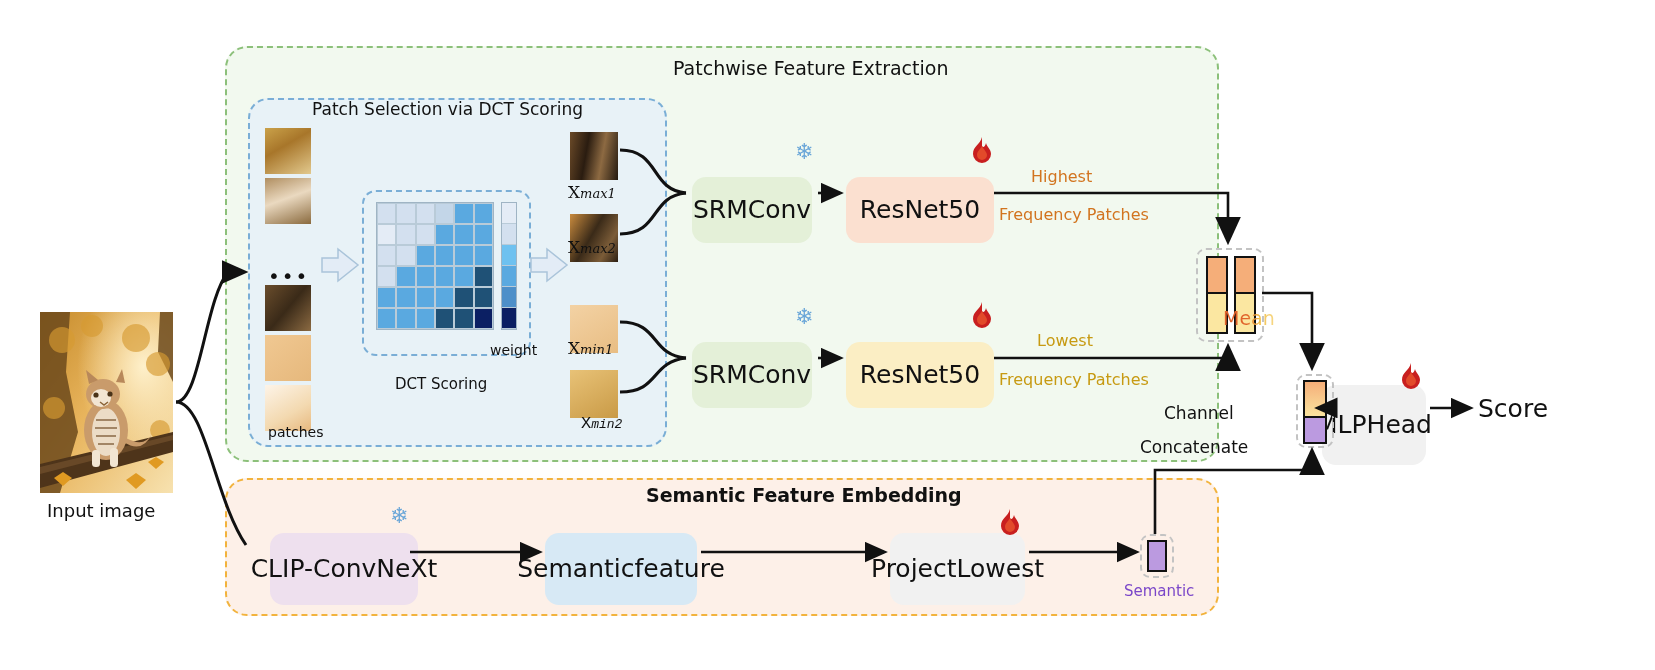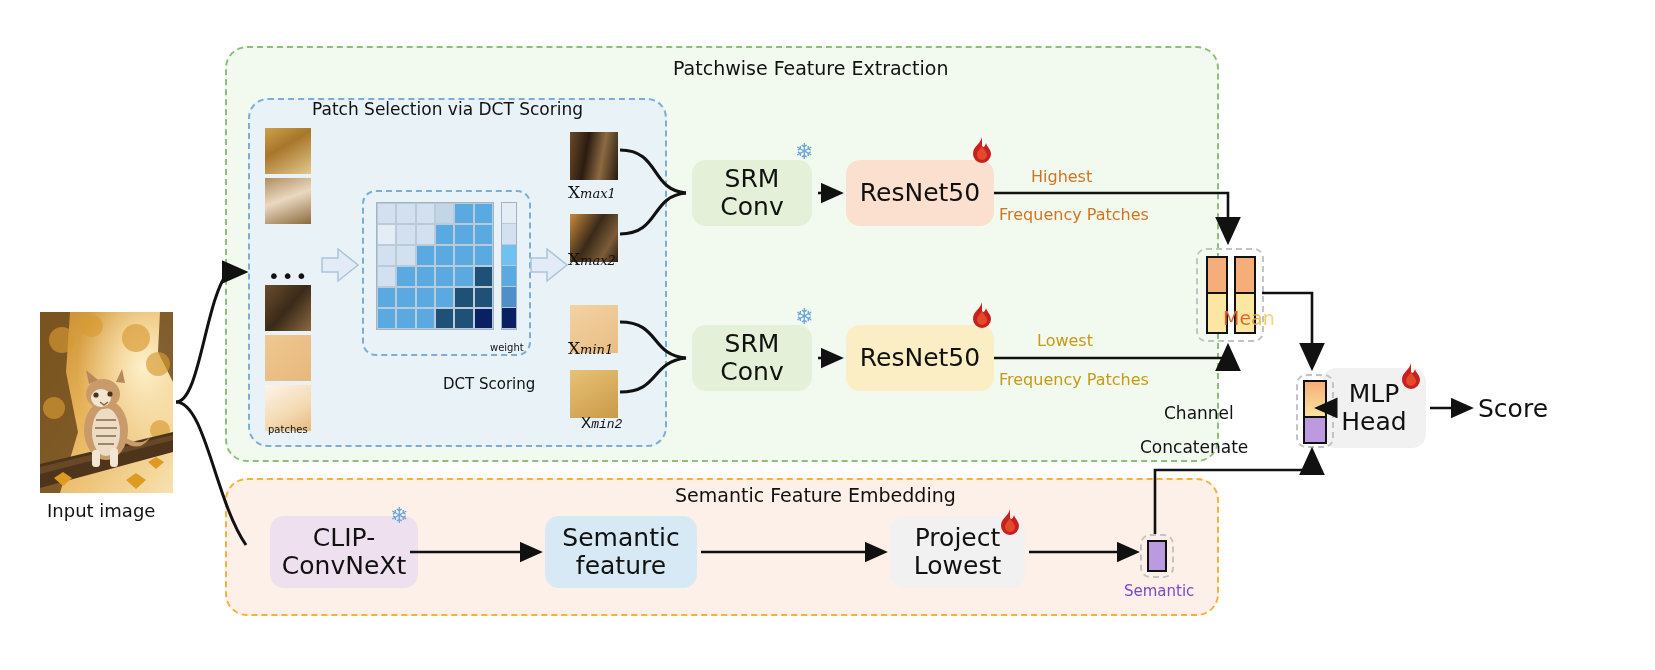--- a/index.html
+++ b/index.html
@@ -11,23 +11,23 @@
   #patchwise-region{left:225px;top:46px;width:990px;height:412px;
       background:#f2f9ef;border:2px dashed #8cc07a;}
   #semantic-region{left:225px;top:478px;width:990px;height:134px;
       background:#fdf0e8;border:2px dashed #f2b33d;}
   #dct-region{left:248px;top:98px;width:415px;height:345px;
       background:#e8f2f7;border:2px dashed #7aaed6;border-radius:20px;}
   #dct-inner{left:362px;top:190px;width:165px;height:162px;
       background:transparent;border:2px dashed #7aaed6;border-radius:14px;}
   .region-title{position:absolute;font-size:19px;color:#111;white-space:nowrap;}
   
-  .box{position:absolute;border-radius:14px;display:flex;flex-direction:column;
+  .box{position:absolute;border-radius:14px;display:flex;
        align-items:center;justify-content:center;font-size:25px;color:#111;
-       line-height:1.12;text-align:center;}
+       line-height:1.12;text-align:center;margin-top:17px;}
   .box.srm{background:#e4f0d8;}
   .box.res-hi{background:#fbe0d0;}
   .box.res-lo{background:#fbeec4;}
   .box.clip{background:#eee0ee;}
   .box.semfeat{background:#d7e9f5;}
   .box.proj{background:#f1f1f1;}
   .box.mlp{background:#f1f1f1;}
   
   .patch{position:absolute;width:46px;height:46px;background-size:cover;}
   .patch.lg{width:48px;height:48px;}
@@ -35,21 +35,21 @@
           font-size:17px;color:#111;white-space:nowrap;}
   .plabel i{font-size:13px;font-style:italic;}
   
   #dct-grid{position:absolute;left:376px;top:202px;width:118px;height:128px;
       display:grid;grid-template-columns:repeat(6,1fr);grid-template-rows:repeat(6,1fr);
       border:1px solid #9fb4c4;box-sizing:border-box;}
   #dct-grid div{border:0.5px solid #b9cbd8;box-sizing:border-box;}
   #weightbar{position:absolute;left:501px;top:202px;width:16px;height:128px;
       display:grid;grid-template-rows:repeat(6,1fr);border:1px solid #9fb4c4;box-sizing:border-box;}
   #weightbar div{border-bottom:0.5px solid #b9cbd8;box-sizing:border-box;}
-  .smalllabel{position:absolute;font-size:10px;color:#111;white-space:nowrap;}
+  .smalllabel{position:absolute;font-size:14px;color:#111;white-space:nowrap;}
   
   .featwrap{position:absolute;border:2px dashed #c3c3c3;border-radius:10px;}
   .fbar{position:absolute;border:2px solid #111;}
   .fbar.or{background:#f5ae79;}
   .fbar.ye{background:#fbe7a1;}
   .fbar.pu{background:#bb9ae0;}
   .fbar.grad{background:linear-gradient(180deg,#f5ae79 0%,#fbe7a1 100%);}
   
   .ann{position:absolute;white-space:nowrap;font-size:16px;}
   .ann.hi{color:#d2741f;}
@@ -69,21 +69,21 @@
 </style>
 </head>
 <body>
 
 <div class="region" id="patchwise-region"></div>
 <div class="region" id="semantic-region"></div>
 <div class="region" id="dct-region"></div>
 <div class="region" id="dct-inner"></div>
 
 <div class="region-title" style="left:673px;top:57px;">Patchwise Feature Extraction</div>
-<div class="region-title" style="left:675px;top:484px;">Semantic Feature Embedding</div>
+<div class="region-title" style="left:646px;top:484px;font-weight:bold;">Semantic Feature Embedding</div>
 <div class="region-title" style="left:312px;top:99px;font-size:17px;">Patch Selection via DCT Scoring</div>
 
 <div class="abs" id="input-image" style="left:40px;top:312px;width:133px;height:181px;overflow:hidden;">
   <svg width="133" height="181" viewBox="0 0 133 181">
     <defs>
       <linearGradient id="skyg" x1="0" y1="0" x2="1" y2="1">
         <stop offset="0%" stop-color="#c58a2a"></stop>
           <stop offset="45%" stop-color="#e8b45c"></stop>
         <stop offset="100%" stop-color="#f7e2b0"></stop>
       </linearGradient>
@@ -192,30 +192,30 @@
   </div>
 <div id="weightbar">
     <div style="background: rgb(228, 236, 246);"></div>
     <div style="background: rgb(211, 224, 239);"></div>
     <div style="background: rgb(110, 193, 240);"></div>
     <div style="background: rgb(90, 169, 224);"></div>
     <div style="background: rgb(77, 143, 201);"></div>
     <div style="background: rgb(11, 31, 99);"></div>
   </div>
 <div class="smalllabel" style="left:490px;top:342px;">weight</div>
-<div class="smalllabel" style="left:395px;top:375px;font-size:15px;margin-left:48px;">DCT Scoring</div>
+<div class="smalllabel" style="left:395px;top:375px;font-size:15px;">DCT Scoring</div>
 
 <div class="patch lg" style="left:570px;top:132px;
      background:linear-gradient(100deg,#6b4a28 0%,#2a1c10 35%,#8d6a42 65%,#241a10 100%);"></div>
 <div class="plabel" style="left:568px;top:182px;">
   <span>X</span><i>max1</i>
 </div>
 <div class="patch lg" style="left:570px;top:214px;
      background:linear-gradient(120deg,#c98b3e 0%,#3a2a18 45%,#7b5c38 75%,#2b1e12 100%);"></div>
-<div class="plabel" style="left:568px;top:249px;">
+<div class="plabel" style="left:568px;top:237px;">
   <span>X</span><i>max2</i>
 </div>
 <div class="patch lg" style="left:570px;top:305px;
      background:linear-gradient(150deg,#f3d2a4 0%,#e8bd83 100%);"></div>
 <div class="plabel" style="left:568px;top:338px;">
   <span>X</span><i>min1</i>
 </div>
 <div class="patch lg" style="left:570px;top:370px;
      background:linear-gradient(150deg,#e8c277 0%,#c99a46 100%);"></div>
 <div class="plabel" style="left:581px;top:414px;font-family:Liberation Mono, monospace;">

